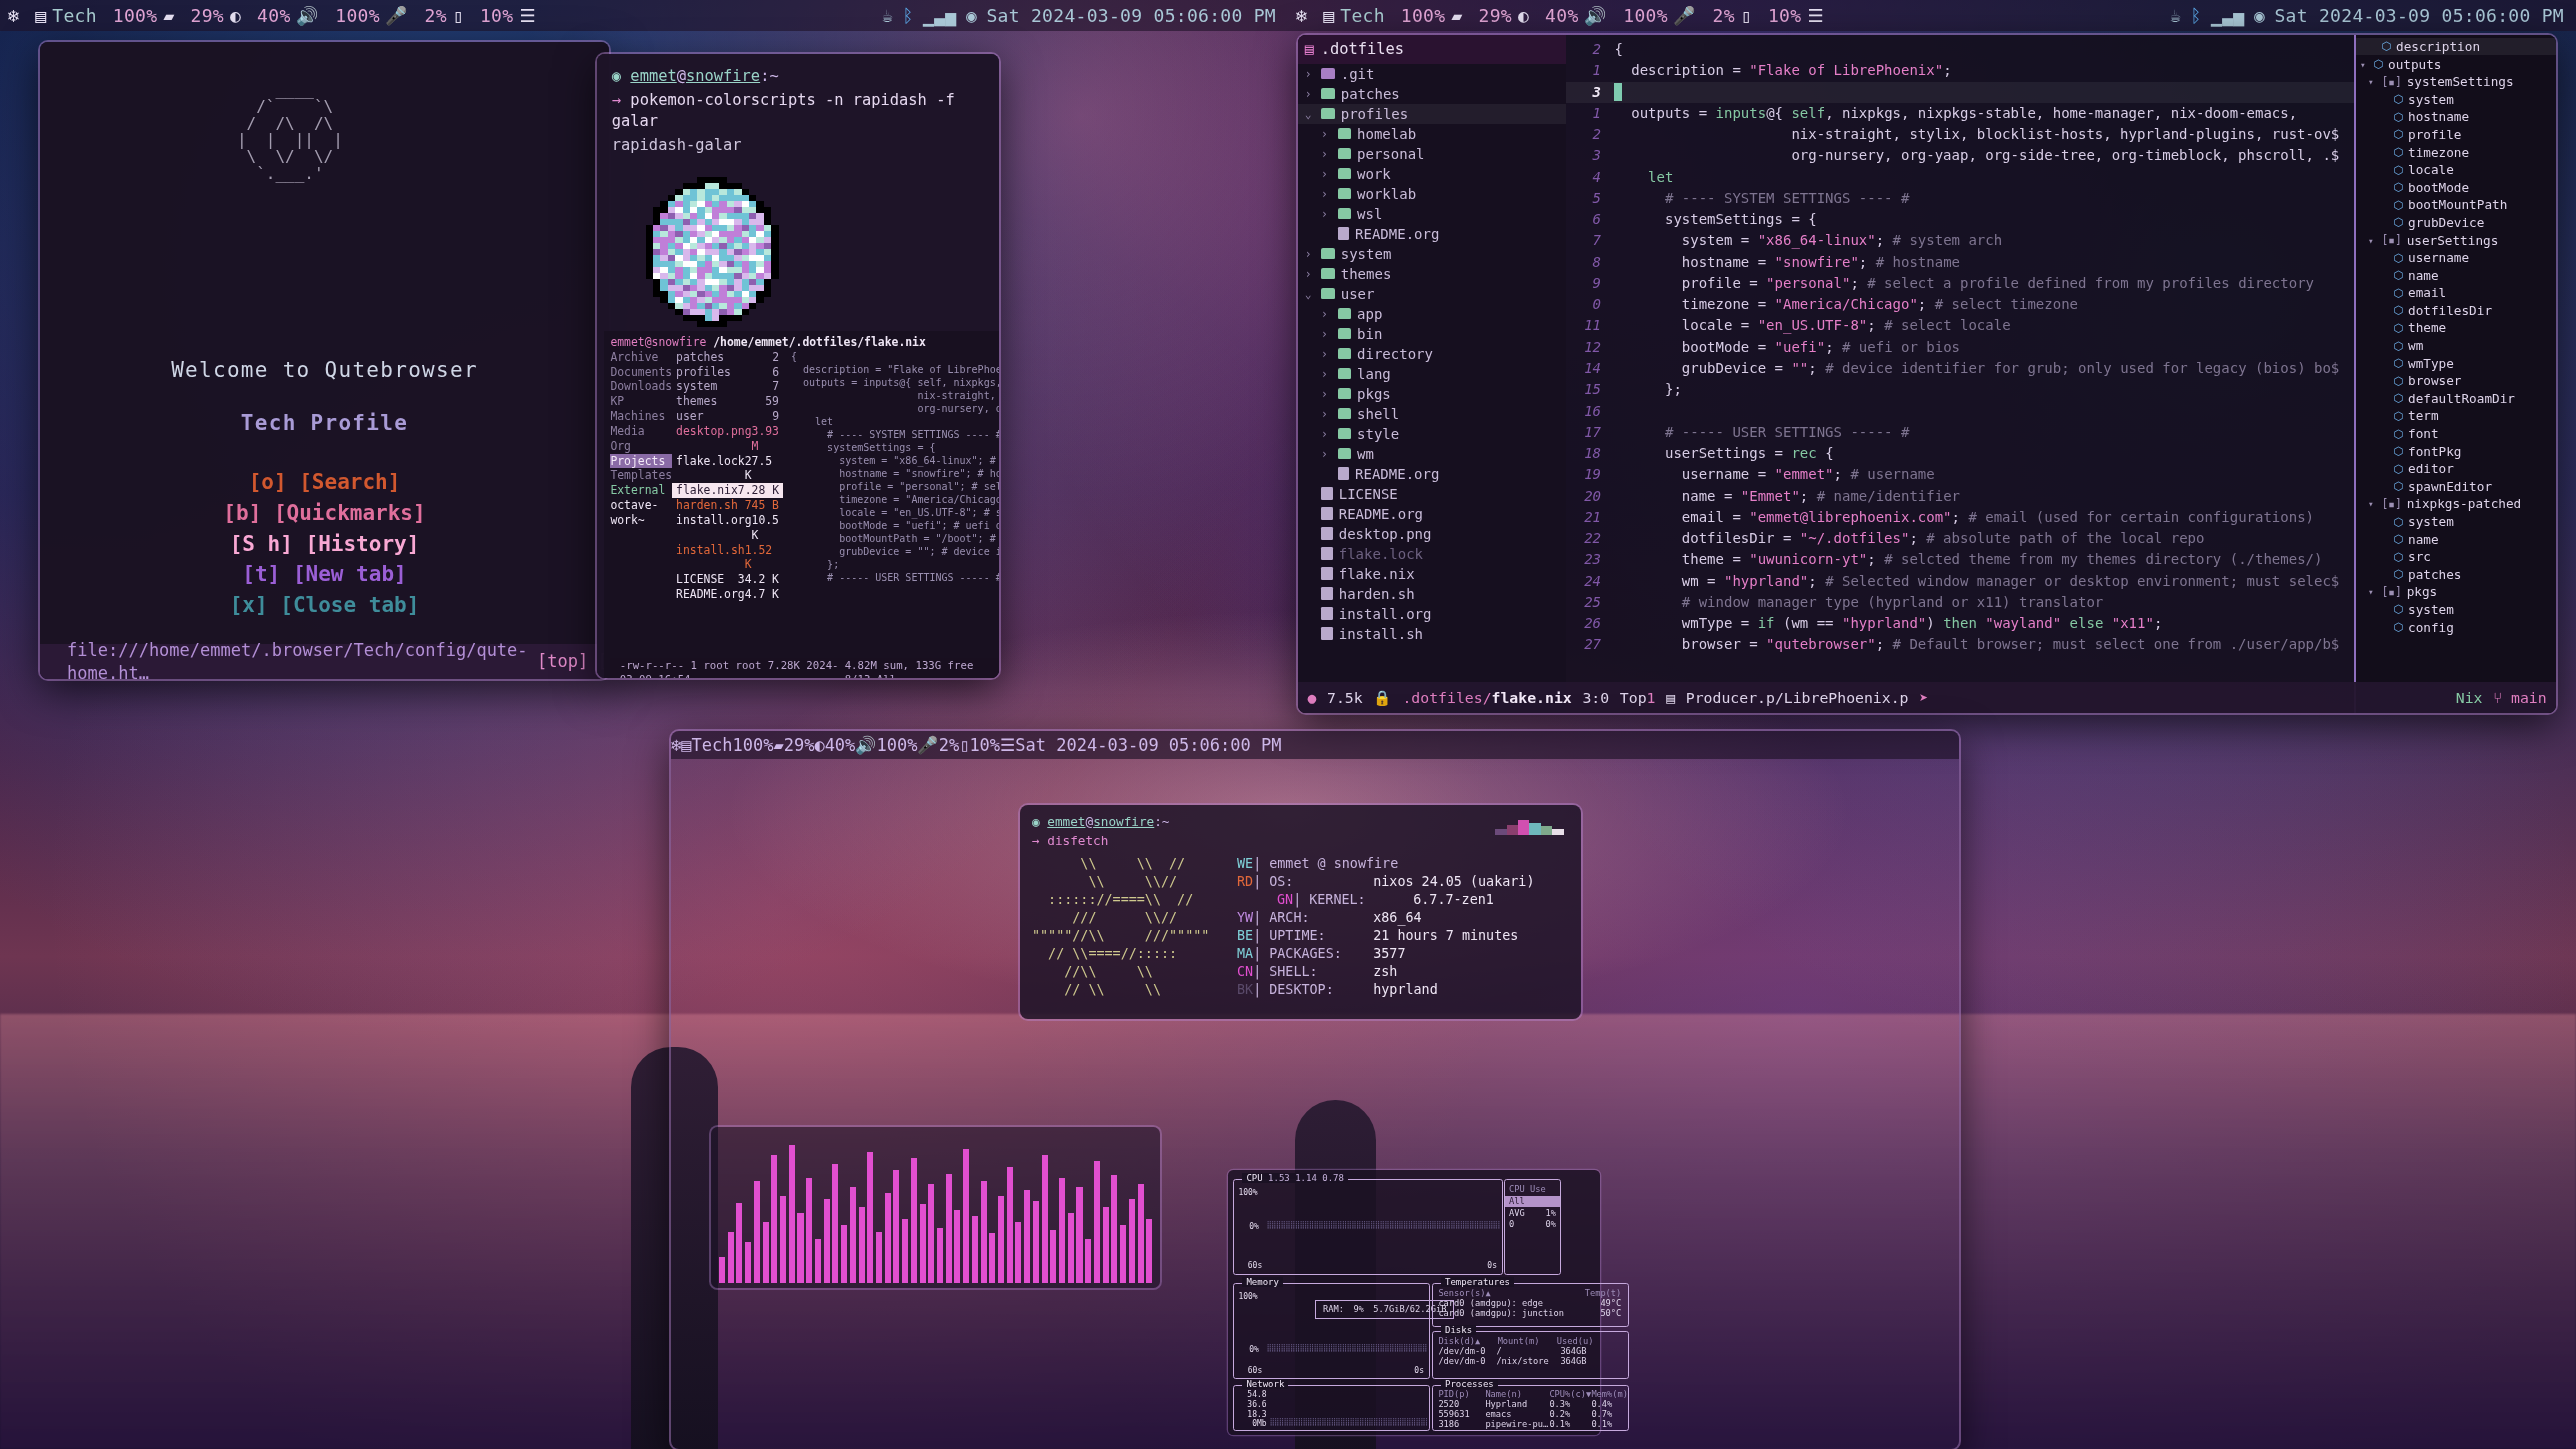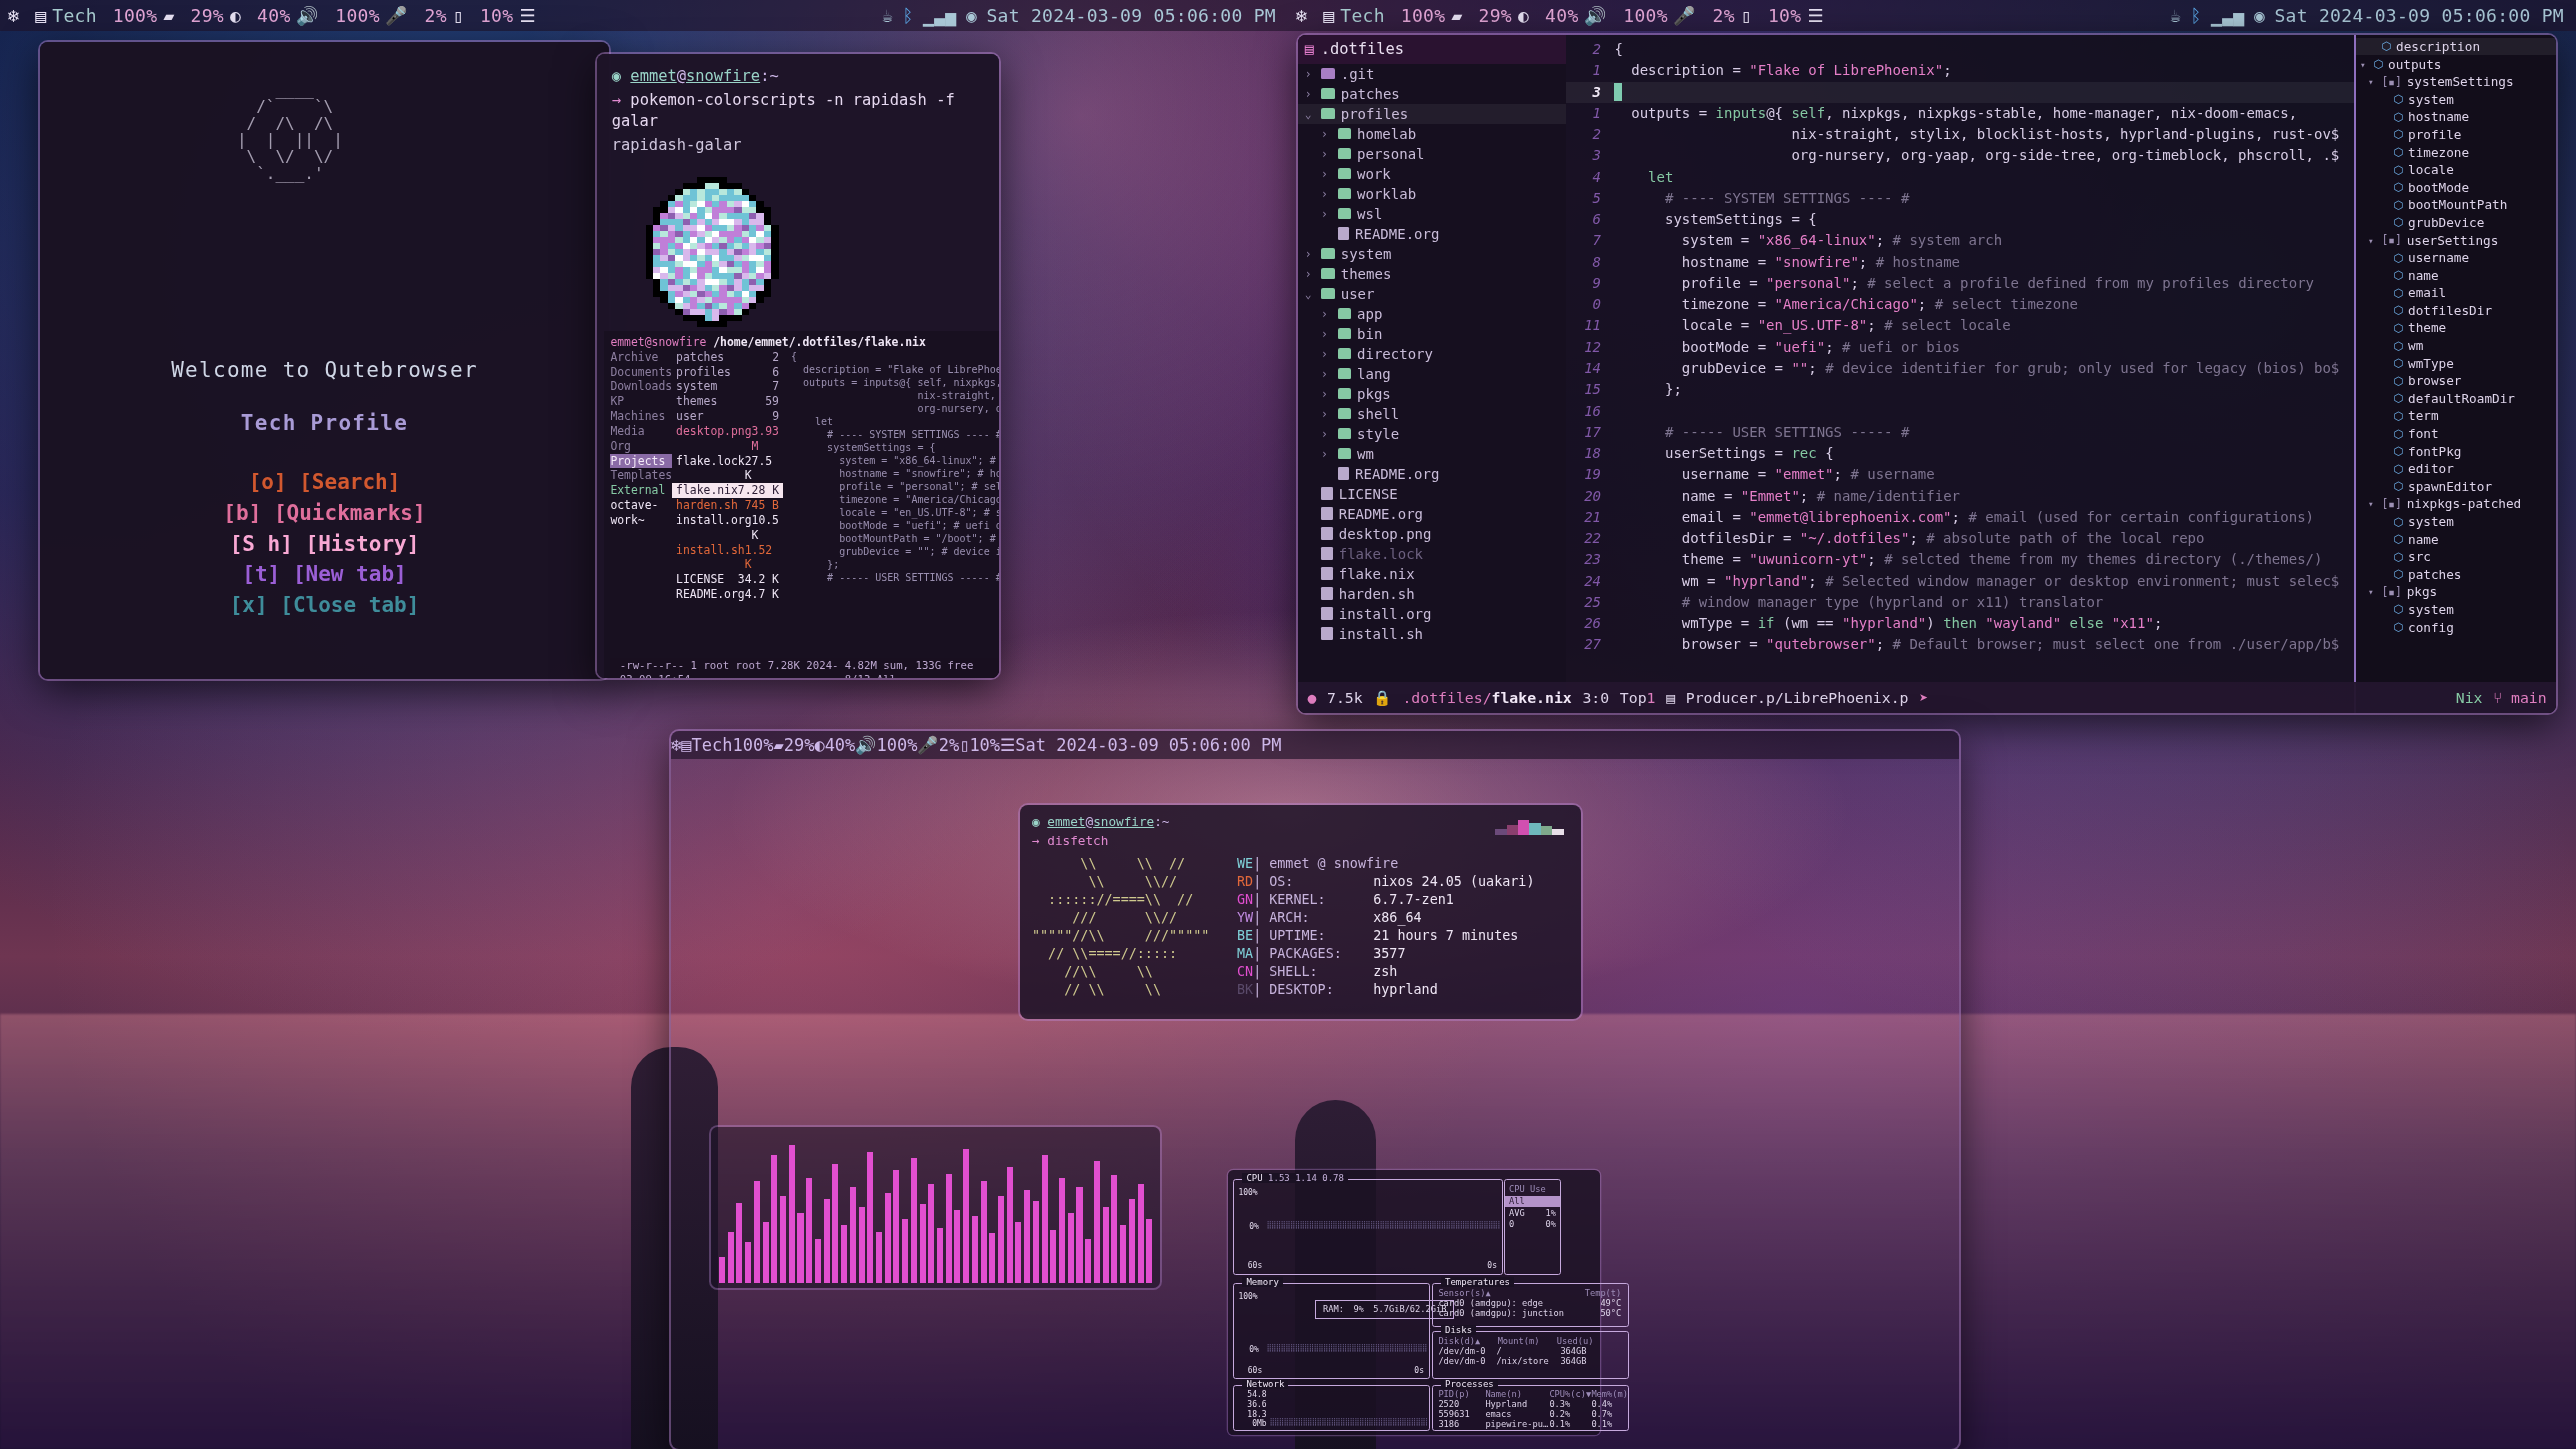--- a/index.html
+++ b/index.html
@@ -268,20 +268,25 @@
   <div class="ctr">
     <div class="w1">Welcome to Qutebrowser</div>
     <div class="w2">Tech Profile</div>
     <div class="menu" id="qute-menu">
         <div style="color: rgb(210, 88, 47);">[o] [Search]</div>
         <div style="color: rgb(224, 111, 156);">[b] [Quickmarks]</div>
         <div style="color: #f9a8d4;">[S h] [History]</div>
         <div style="color: rgb(155, 95, 214);">[t] [New tab]</div>
         <div style="color: rgb(63, 141, 155);">[x] [Close tab]</div>
       </div>
+  </div>
+  <div class="sb">
+    <span>file:///home/emmet/.browser/Tech/config/qute-home.ht…</span>
+    <span class="pos">[top]</span>
+    <span class="pos">[1/1]</span>
   </div>
 </div>
 
 <div class="win term" id="term1">
   <div class="inner">
     <div class="prompt">
       <span class="dot">◉</span>
       <span class="u">emmet</span><span class="at">@</span><span class="h">snowfire</span><span class="p">:~</span>
     </div>
     <div class="cmdline">
@@ -838,21 +843,21 @@
   :::::://====\\  //
      ///      \\//
 """""//\\     ///"""""
   // \\====//:::::
     //\\     \\
     // \\     \\</div>
       <div>
         <div id="fetch-rows">
             <div style="font-size: 13.4px; line-height: 1.34;"><span style="color:#7fd0d8">WE</span><span style="color:#c7b3dc">| </span><span style="color:#c7b3dc">emmet @ snowfire</span></div>
             <div style="font-size: 13.4px; line-height: 1.34;"><span style="color:#e2683a">RD</span><span style="color:#c7b3dc">| </span><span class="flab">OS:</span><span class="fval">nixos 24.05 (uakari)</span></div>
-            <div style="font-size: 13.4px; line-height: 1.34;"><span style="color:#e24fd0">GN</span><span style="color:#c7b3dc">| </span><span class="flab">KERNEL:</span><span class="fval">6.7.7-zen1</span></div>
+            <div style="font-size: 13.4px; line-height: 1.34; margin-left: 40px;"><span style="color:#e24fd0">GN</span><span style="color:#c7b3dc">| </span><span class="flab">KERNEL:</span><span class="fval">6.7.7-zen1</span></div>
             <div style="font-size: 13.4px; line-height: 1.34;"><span style="color:#c08ae0">YW</span><span style="color:#c7b3dc">| </span><span class="flab">ARCH:</span><span class="fval">x86_64</span></div>
             <div style="font-size: 13.4px; line-height: 1.34;"><span style="color:#7fd0d8">BE</span><span style="color:#c7b3dc">| </span><span class="flab">UPTIME:</span><span class="fval">21 hours 7 minutes</span></div>
             <div style="font-size: 13.4px; line-height: 1.34;"><span style="color:#7fd0d8">MA</span><span style="color:#c7b3dc">| </span><span class="flab">PACKAGES:</span><span class="fval">3577</span></div>
             <div style="font-size: 13.4px; line-height: 1.34;"><span style="color:#e24fd0">CN</span><span style="color:#c7b3dc">| </span><span class="flab">SHELL:</span><span class="fval">zsh</span></div>
             <div style="font-size: 13.4px; line-height: 1.34;"><span style="color:#5a4a6a">BK</span><span style="color:#c7b3dc">| </span><span class="flab">DESKTOP:</span><span class="fval">hyprland</span></div>
           </div>
       </div>
     </div>
   </div>
 

